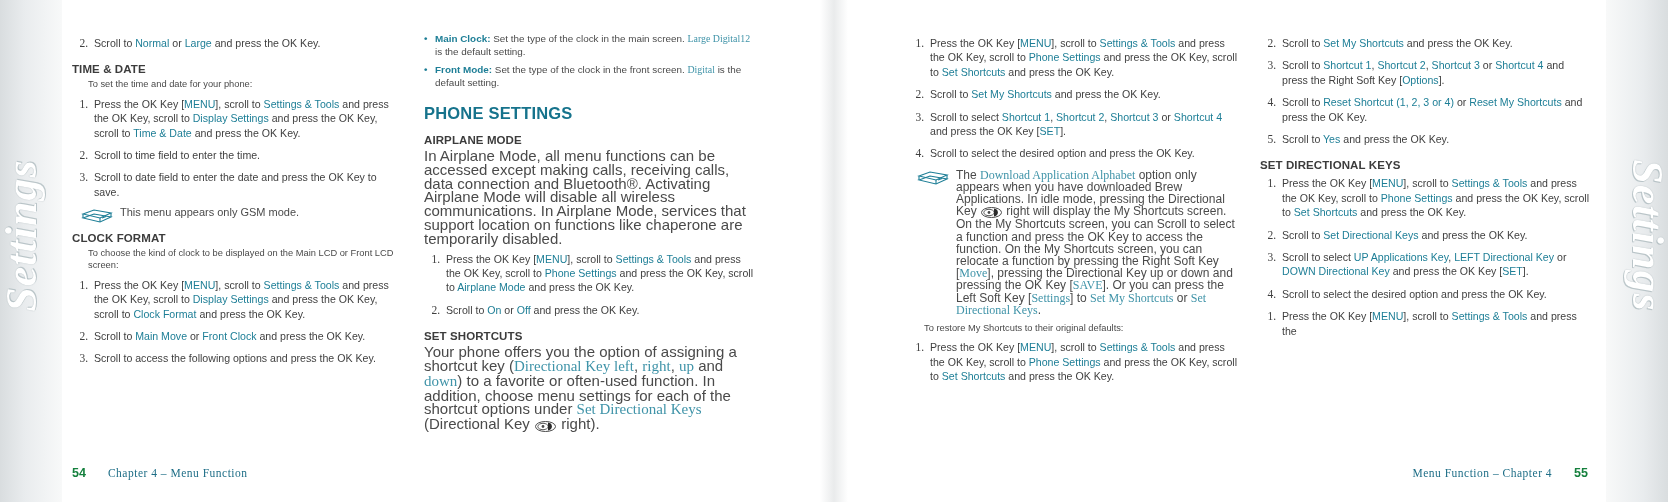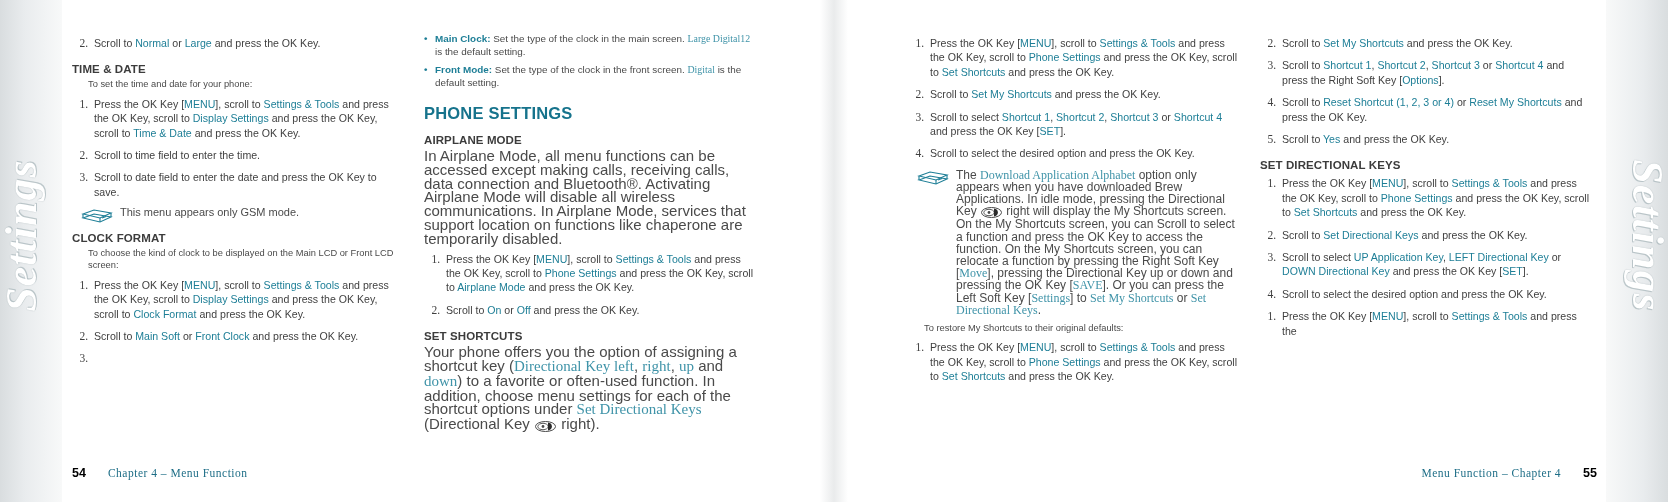--- a/index.html
+++ b/index.html
@@ -164,25 +164,25 @@
     bottom: 22px;
     font-family: "Liberation Serif", serif;
     color: #1d6d86;
     font-size: 11.5px;
     letter-spacing: .5px;
   }
   .footer .pg {
     font-family: "Liberation Sans", sans-serif;
     font-weight: 700;
     font-size: 12.5px;
-    color: #000000;
+    color: #15803d;
     letter-spacing: 0;
   }
   .page-left .footer { left: 72px; }
-  .page-right .footer { right: 71px; }
+  .page-right .footer { right: 80px; }
   .footer span { display: inline-block; vertical-align: middle; }
   .footer .gap { width: 22px; }
 </style>
 </head>
 <body>
 
 <div class="spread">
 
   <div class="page page-left">
     <div class="edge-tab"></div>
@@ -235,24 +235,25 @@
         <h3 class="sub">CLOCK FORMAT</h3>
         <p class="intro">To choose the kind of clock to be displayed on the Main LCD or Front LCD screen:</p>
 
         <ol class="steps">
           <li>
             <span class="num">1.</span>
             <span><span>Press the OK Key [</span><b class="kw">MENU</b><span>], scroll to </span><b class="kw">Settings &amp; Tools</b><span> and press the OK Key, scroll to </span><b class="kw">Display Settings</b><span> and press the OK Key, scroll to </span><b class="kw">Clock Format</b><span> and press the OK Key.</span></span>
           </li>
           <li>
             <span class="num">2.</span>
-            <span><span>Scroll to </span><b class="kw">Main Soft</b><span> or </span><b class="kw">Front Clock</b><span> and press the OK Key.</span></span>
+            <span><span>Scroll to </span><b class="kw">Main Move</b><span> or </span><b class="kw">Front Clock</b><span> and press the OK Key.</span></span>
           </li>
           <li>
             <span class="num">3.</span>
+            <span>Scroll to access the following options and press the OK Key.</span>
           </li>
         </ol>
       </div>
 
       <div class="col">
 
         <ul class="bullets">
           <li>
             <span class="dot">•</span>
             <b>Main Clock:</b><span> Set the type of the clock in the main screen. </span><span class="kwl">Large Digital12</span><span> is the default setting.</span>
@@ -382,21 +383,21 @@
           <li>
             <span class="num">1.</span>
             <span><span>Press the OK Key [</span><b class="kw">MENU</b><span>], scroll to </span><b class="kw">Settings &amp; Tools</b><span> and press the OK Key, scroll to </span><b class="kw">Phone Settings</b><span> and press the OK Key, scroll to </span><b class="kw">Set Shortcuts</b><span> and press the OK Key.</span></span>
           </li>
           <li>
             <span class="num">2.</span>
             <span><span>Scroll to </span><b class="kw">Set Directional Keys</b><span> and press the OK Key.</span></span>
           </li>
           <li>
             <span class="num">3.</span>
-            <span><span>Scroll to select </span><b class="kw">UP Application Key</b><span>, </span><b class="kw">LEFT Directional Key</b><span> or </span><b class="kw">DOWN Directional Key</b><span> and press the OK Key [</span><b class="kw">SET</b><span>].</span></span>
+            <span><span>Scroll to select </span><b class="kw">UP Applications Key</b><span>, </span><b class="kw">LEFT Directional Key</b><span> or </span><b class="kw">DOWN Directional Key</b><span> and press the OK Key [</span><b class="kw">SET</b><span>].</span></span>
           </li>
           <li>
             <span class="num">4.</span>
             <span>Scroll to select the desired option and press the OK Key.</span>
           </li>
         </ol>
 
 
         <ol class="steps">
           <li>

